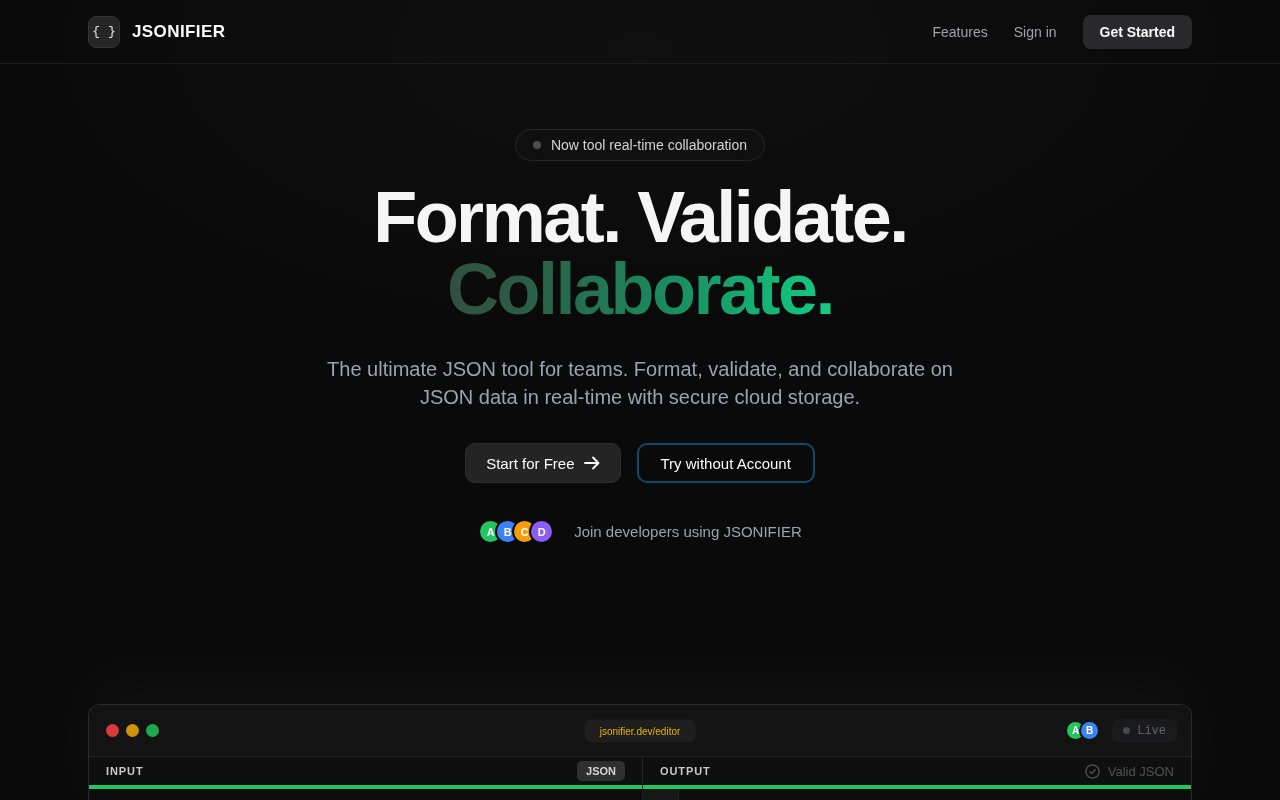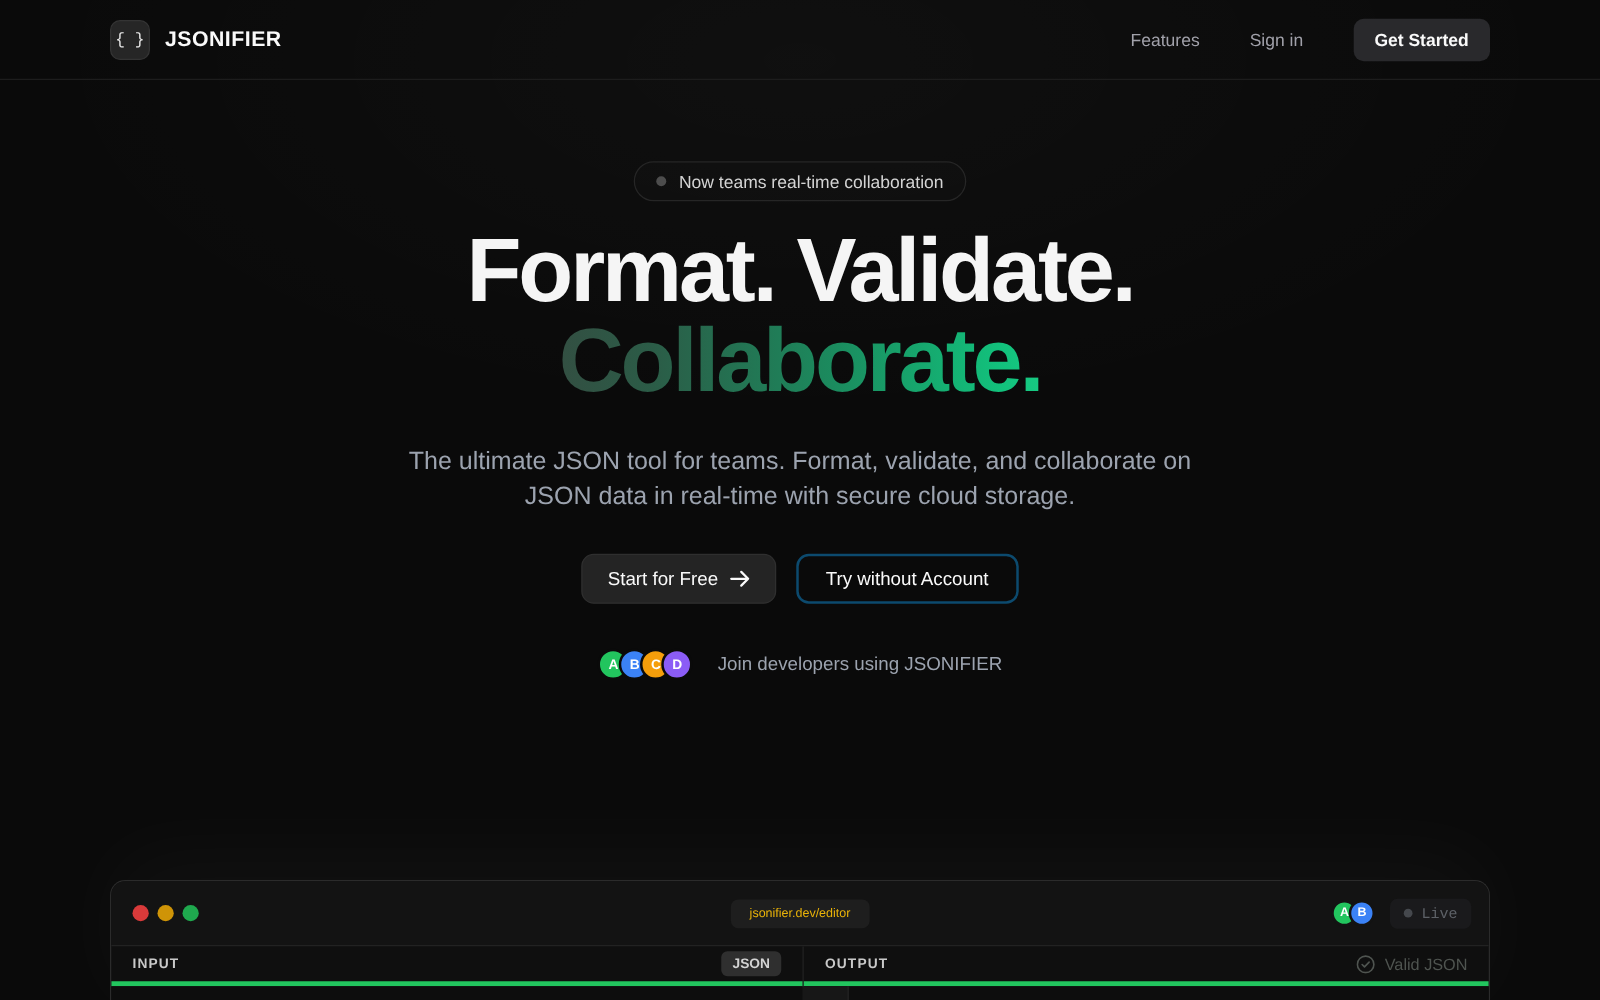--- a/index.html
+++ b/index.html
@@ -19,21 +19,21 @@
     border-bottom: 1px solid #1d1d1d;
   }
   .brand { display: flex; align-items: center; gap: 12px; }
   .logo-box {
     width: 32px; height: 32px; border-radius: 8px;
     background: #262626; border: 1px solid #343434;
     display: flex; align-items: center; justify-content: center;
     font-family: "Liberation Mono", monospace; font-size: 13px; color: #e5e5e5;
   }
   .brand-name { font-size: 17px; font-weight: 700; letter-spacing: 0.4px; color: #fafafa; }
-  .nav-right { display: flex; align-items: center; gap: 40px; }
+  .nav-right { display: flex; align-items: center; gap: 26px; }
   .nav-link { font-size: 14px; color: #a1a1aa; cursor: pointer; }
   .nav-cta {
     background: #29292c; color: #fafafa; font-size: 14px; font-weight: 600;
     font-family: "Liberation Sans", sans-serif;
     padding: 9px 17px; border-radius: 8px; border: none; cursor: pointer;
   }
 
   
   .hero { display: flex; flex-direction: column; align-items: center; }
   .badge {
@@ -148,21 +148,21 @@
     <span class="nav-link">Features</span>
     <span class="nav-link">Sign in</span>
     <button class="nav-cta">Get Started</button>
   </div>
 </nav>
 
 <main class="hero">
 
   <div class="badge">
     <span class="badge-dot"></span>
-    <span class="badge-text">Now teams real-time collaboration</span>
+    <span class="badge-text">Now tool real-time collaboration</span>
   </div>
 
   <h1 class="headline">
     <div class="headline-line">Format. Validate.</div>
     <div class="headline-line gradient">Collaborate.</div>
   </h1>
 
   <p class="subtitle">
     <span>The ultimate JSON tool for teams. Format, validate, and collaborate on</span><br>
     <span>JSON data in real-time with secure cloud storage.</span>

